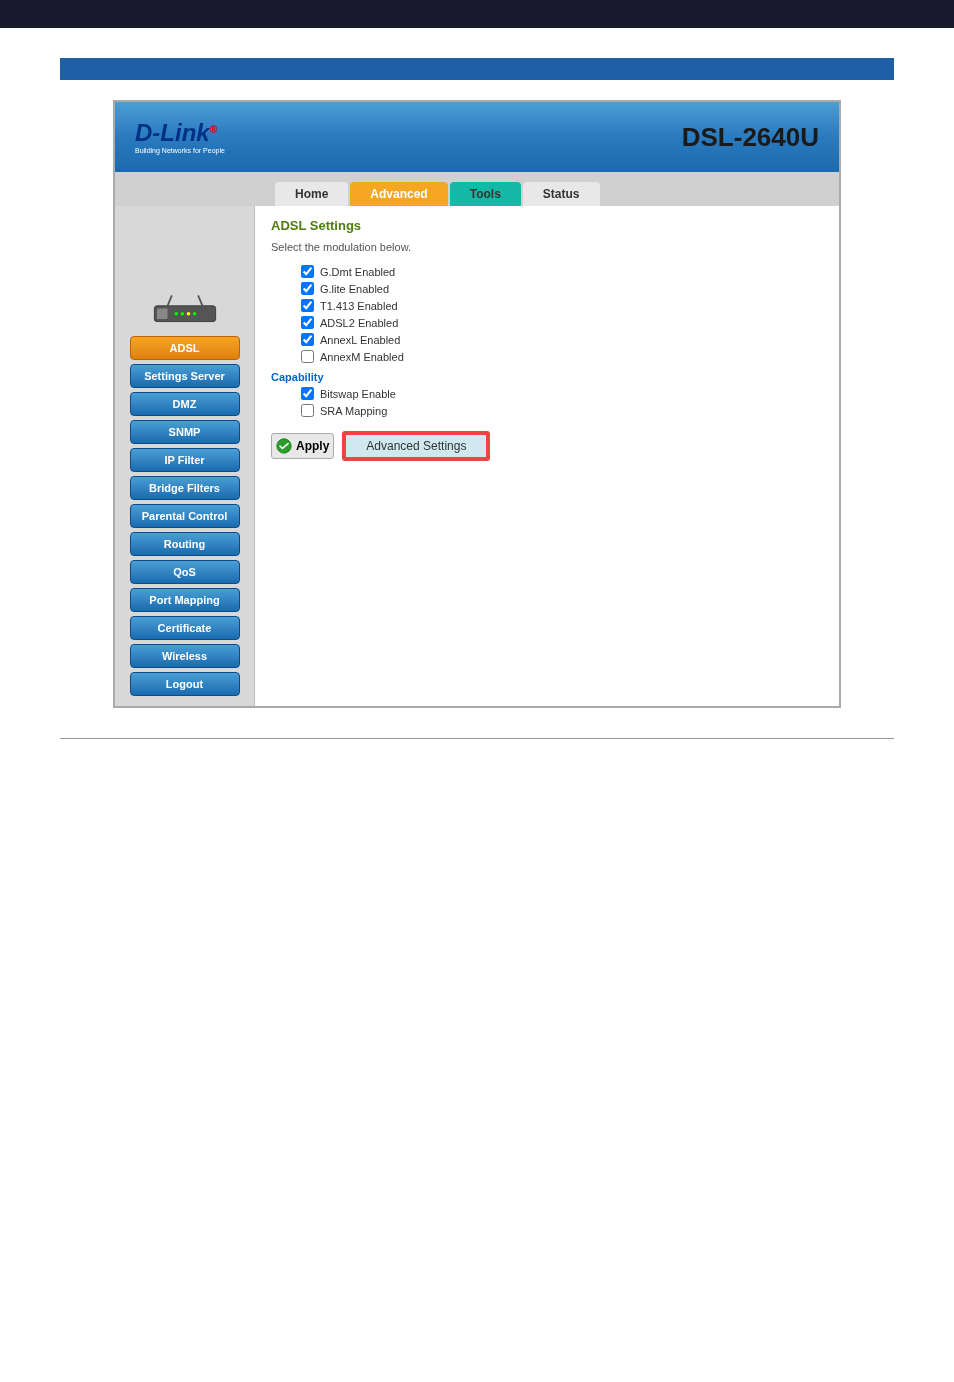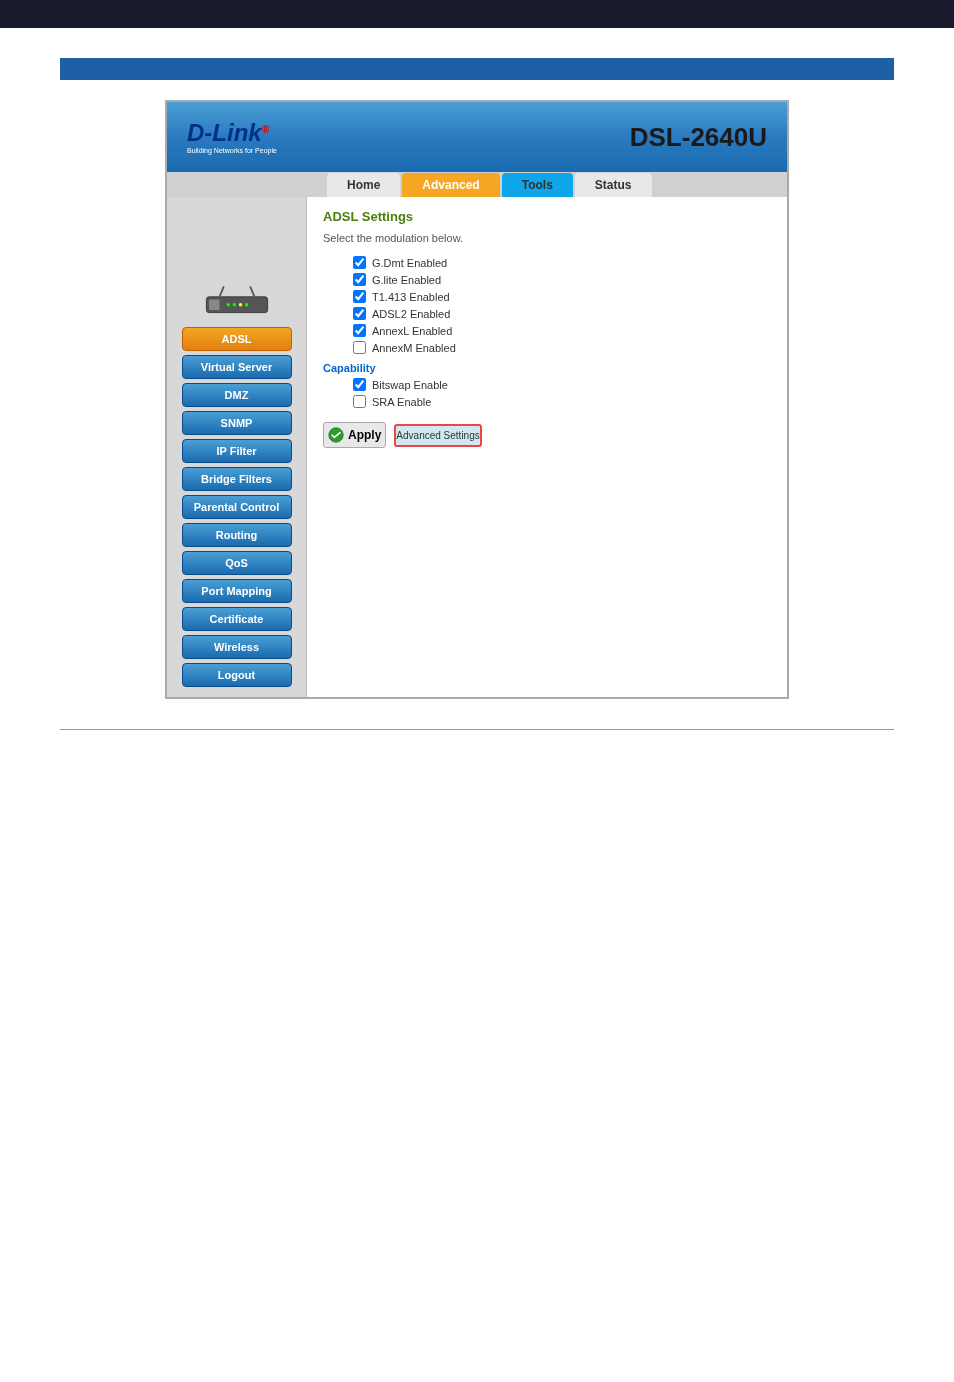--- a/index.html
+++ b/index.html
@@ -23,21 +23,21 @@
 
     .blue-header-bar {
       background: #1e5fa8;
       height: 22px;
       width: 100%;
       margin-bottom: 20px;
     }
 
     .router-frame {
       border: 2px solid #aaa;
-      width: 624px;
+      width: 728px;
       margin: 0 auto;
       background: #f0f0f0;
     }
 
     
     .router-header {
       background: linear-gradient(to bottom, #4a9fd4 0%, #2a7abf 50%, #1a6aaf 100%);
       display: flex;
       align-items: center;
       justify-content: space-between;
@@ -71,21 +71,21 @@
     .router-model {
       font-size: 26px;
       font-weight: bold;
       color: #1a1a1a;
     }
 
     
     .nav-tabs {
       display: flex;
       background: #d0d0d0;
-      padding: 1px 0 0 160px;
+      padding: 10px 0 0 160px;
       gap: 2px;
     }
 
     .nav-tab {
       padding: 5px 20px;
       font-size: 12px;
       font-weight: bold;
       cursor: pointer;
       border-radius: 4px 4px 0 0;
     }
@@ -94,21 +94,21 @@
       background: #e8e8e8;
       color: #333;
     }
 
     .nav-tab.advanced {
       background: #f5a623;
       color: #fff;
     }
 
     .nav-tab.tools {
-      background: #0ea5e9;
+      background: #14b8a6;
       color: #333;
     }
 
     .nav-tab.status {
       background: #e8e8e8;
       color: #333;
     }
 
     
     .content-area {
@@ -214,25 +214,25 @@
       font-weight: bold;
     }
 
     .apply-icon {
       width: 16px;
       height: 16px;
     }
 
     .advanced-settings-btn {
       background: #d0e8f0;
-      border: 2px solid #ef4444;
+      border: 4px solid #ef4444;
       border-radius: 3px;
-      padding: 4px 0;
+      padding: 4px 20px;
       cursor: pointer;
-      font-size: 10px;
+      font-size: 12px;
       color: #333;
     }
 
     .footer-line {
       border-top: 1px solid #999;
       margin-top: 30px;
     }
   </style>
 </head>
 <body>
@@ -270,21 +270,21 @@
           <rect x="8" y="23" width="12" height="12" rx="1" fill="#888"></rect>
           <circle cx="30" cy="29" r="2" fill="#0f0"></circle>
           <circle cx="37" cy="29" r="2" fill="#0f0"></circle>
           <circle cx="44" cy="29" r="2" fill="#ff0"></circle>
           <circle cx="51" cy="29" r="2" fill="#0f0"></circle>
           <line x1="20" y1="20" x2="25" y2="8" stroke="#555" stroke-width="2"></line>
           <line x1="60" y1="20" x2="55" y2="8" stroke="#555" stroke-width="2"></line>
         </svg>
 
         <div class="sidebar-btn active">ADSL</div>
-        <div class="sidebar-btn">Virtual Server</div>
+        <div class="sidebar-btn">Settings Server</div>
         <div class="sidebar-btn">DMZ</div>
         <div class="sidebar-btn">SNMP</div>
         <div class="sidebar-btn">IP Filter</div>
         <div class="sidebar-btn">Bridge Filters</div>
         <div class="sidebar-btn">Parental Control</div>
         <div class="sidebar-btn">Routing</div>
         <div class="sidebar-btn">QoS</div>
         <div class="sidebar-btn">Port Mapping</div>
         <div class="sidebar-btn">Certificate</div>
         <div class="sidebar-btn">Wireless</div>
@@ -321,21 +321,21 @@
         </div>
 
         <div class="capability-label">Capability</div>
 
         <div class="checkbox-group">
           <input type="checkbox" checked="" style="">
           <label>Bitswap Enable</label>
         </div>
         <div class="checkbox-group">
           <input type="checkbox" style="">
-          <label>SRA Enable</label>
+          <label>SRA Mapping</label>
         </div>
 
         <div class="action-row">
           <button class="apply-btn">
             <svg class="apply-icon" viewBox="0 0 20 20">
               <circle cx="10" cy="10" r="9" fill="#2a9d2a" stroke="#1a7a1a" stroke-width="1"></circle>
               <polyline points="5,10 8,13 15,7" stroke="#fff" stroke-width="2" fill="none" stroke-linecap="round" stroke-linejoin="round"></polyline>
             </svg>
             <span>Apply</span>
           </button>

